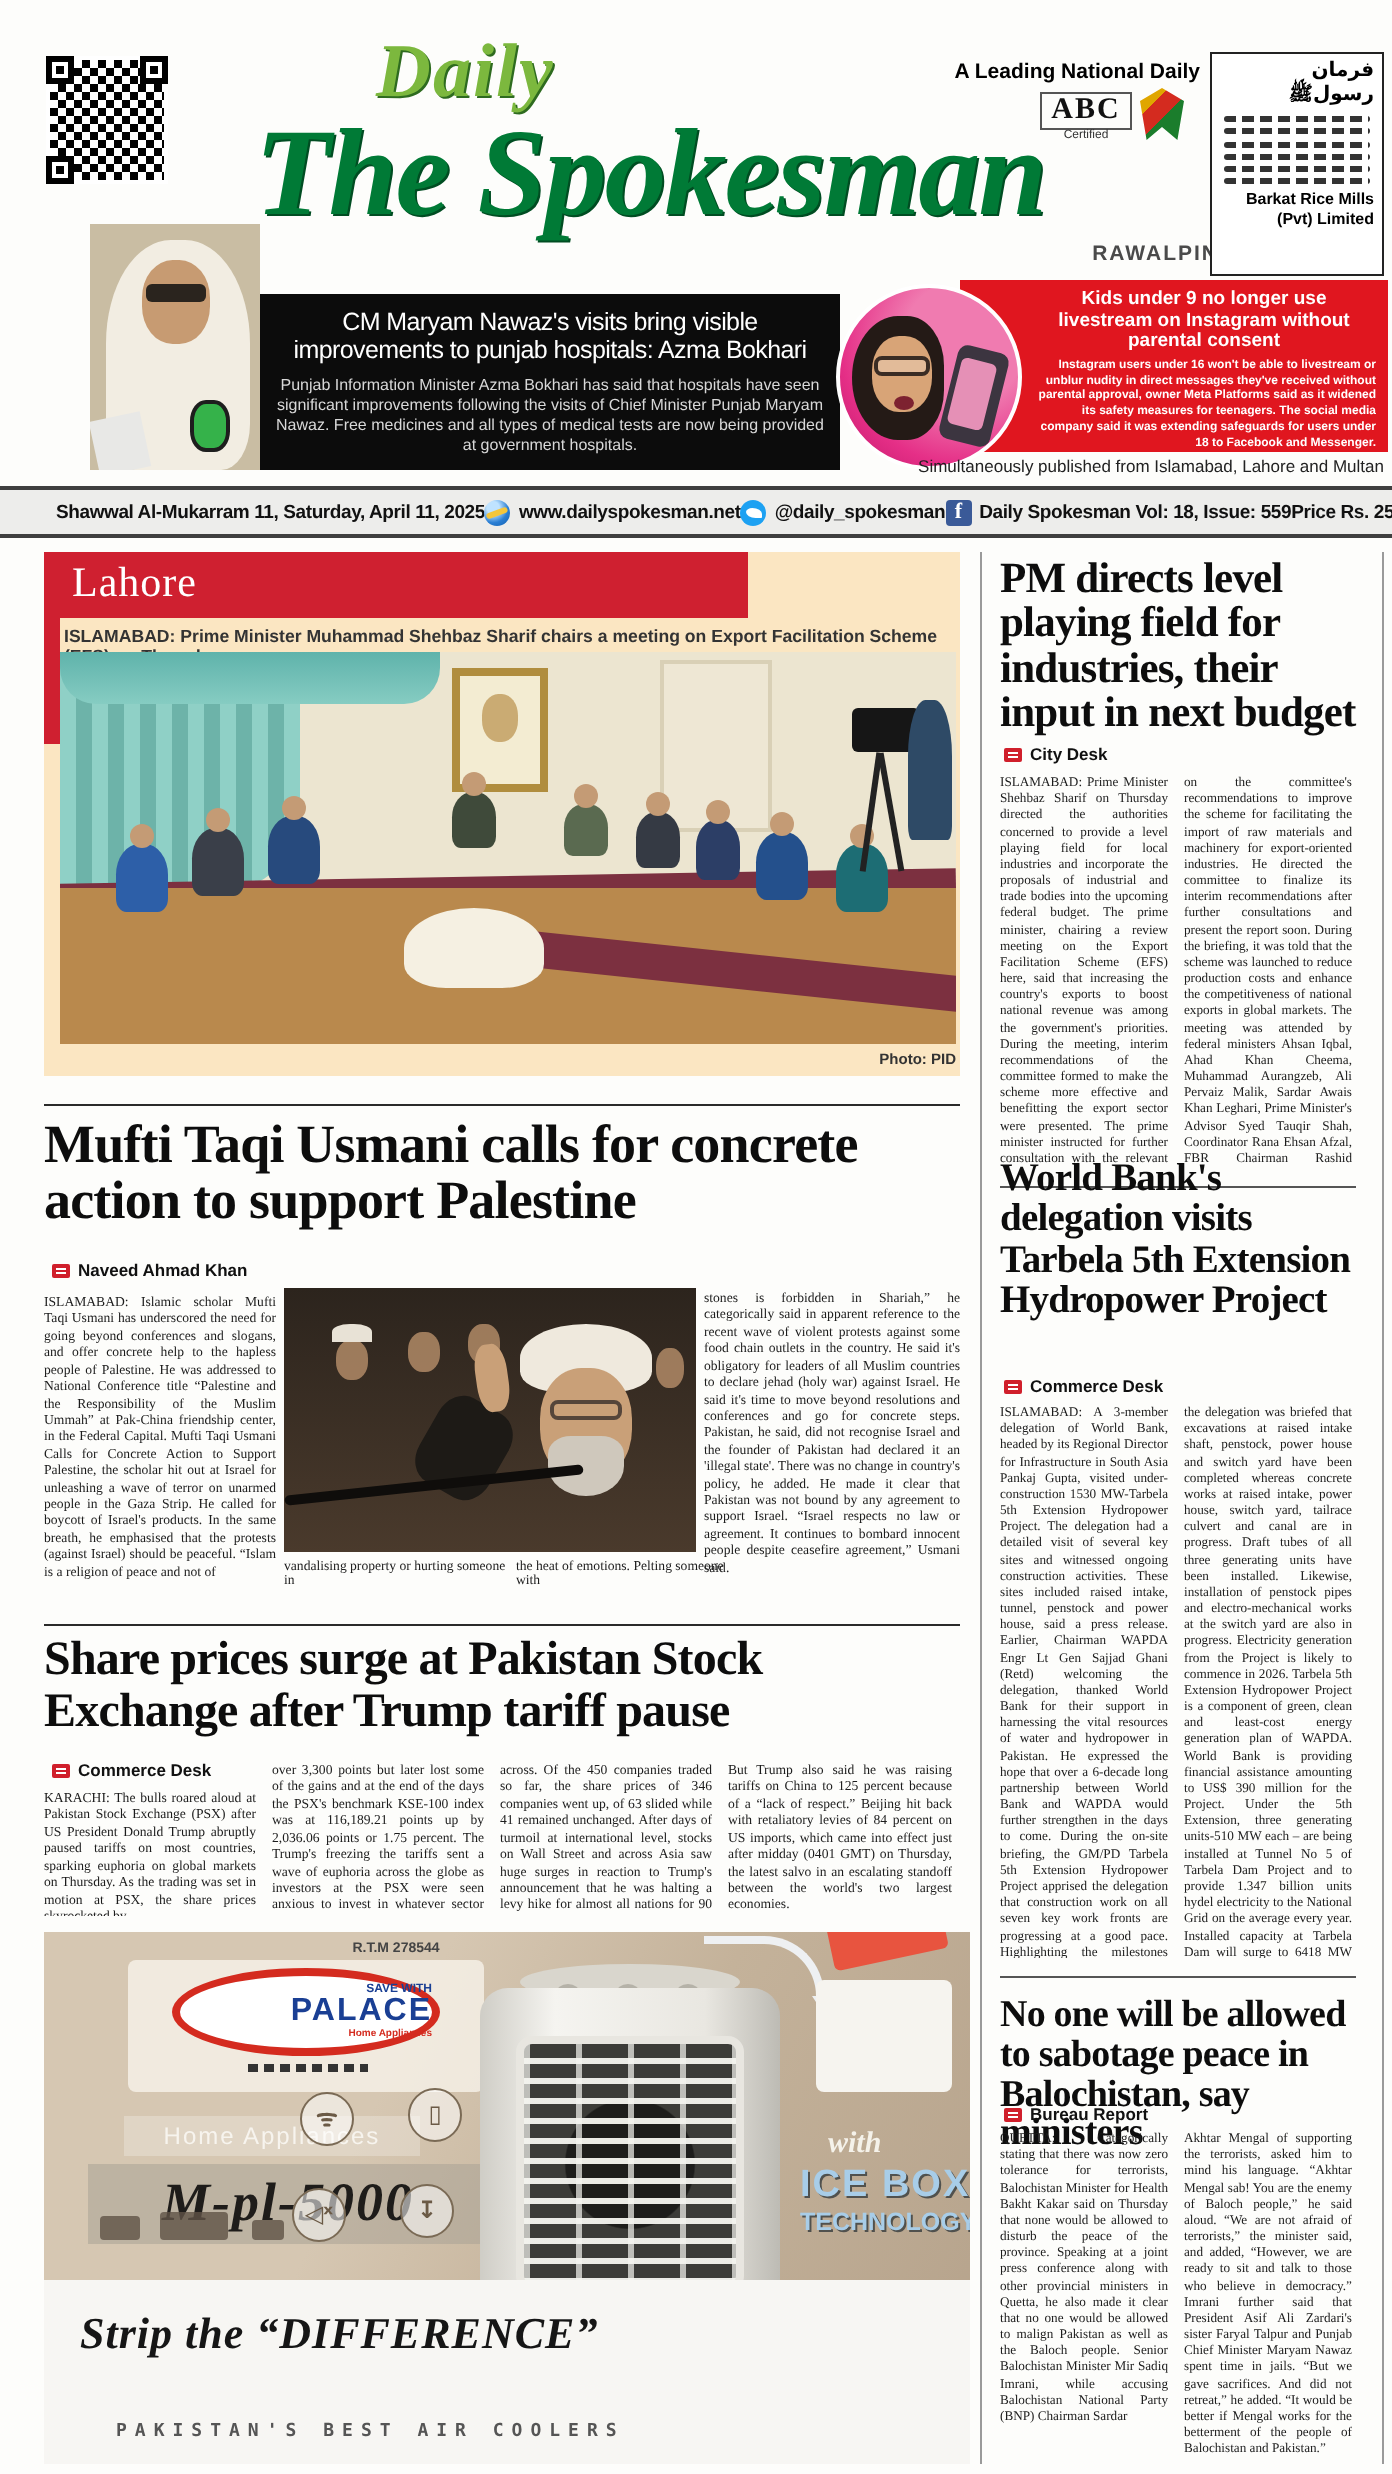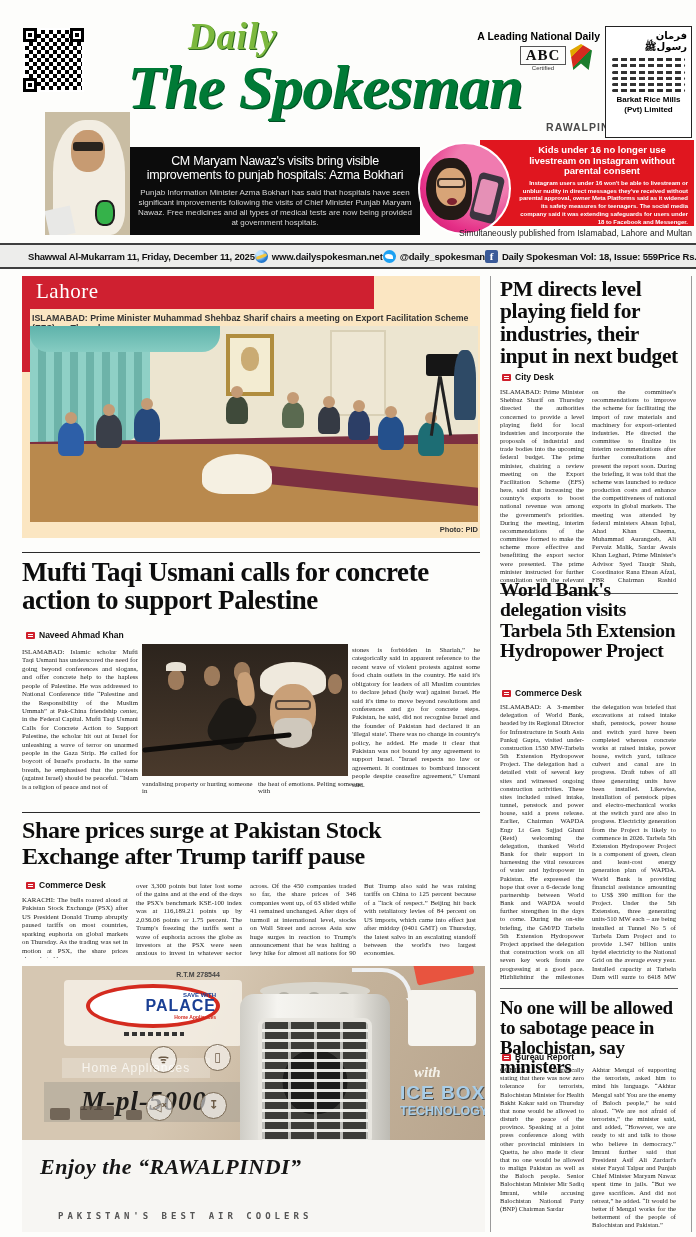--- a/index.html
+++ b/index.html
@@ -44,21 +44,21 @@
   #abc-sub { font-size:6px; color:#333; }
   #abc-ribbon { left:570px; top:44px; width:22px; height:26px;
     background:linear-gradient(135deg,#e0a600 0 30%,#d42b1f 30% 55%,#1b7d2c 55% 100%);
     clip-path:polygon(50% 0,100% 25%,85% 100%,50% 75%,15% 100%,0 25%); }
 
   
   #urdu-box { left:605px; top:26px; width:87px; height:112px; border:1.5px solid #222; background:#fff; padding:3px 4px; }
   #urdu-title { font-size:10px; font-weight:bold; text-align:right; color:#000; font-family:"DejaVu Sans", sans-serif; }
   .uline { height:3px; margin:3.2px 2px; border-radius:2px;
     background:repeating-linear-gradient(90deg,#333 0 6px,transparent 6px 9px); }
-  #urdu-company { font-size:8px; font-weight:bold; text-align:center; color:#000; line-height:1.15; margin-top:2px; }
+  #urdu-company { font-size:8px; font-weight:bold; text-align:right; color:#000; line-height:1.15; margin-top:2px; }
 
   
   #black-banner { left:50px; top:147px; width:370px; height:88px; background:#0c0c0c; color:#fff;
     padding:8px 8px 6px 88px; text-align:center; }
   #black-head { font-family:"Liberation Sans", sans-serif; font-size:12.5px; font-weight:normal; line-height:1.1; letter-spacing:-0.3px; }
   #black-body { font-family:"Liberation Sans", sans-serif; font-size:8px; color:#d8d8d8; line-height:1.25; margin-top:5px; }
   #woman-photo { left:45px; top:112px; width:85px; height:123px; background:#c9bda3; overflow:hidden; }
   .w-scarf { position:absolute; left:8px; top:8px; width:72px; height:115px; background:#f2ede2; border-radius:45% 45% 20% 20%; }
   .w-face { position:absolute; left:26px; top:18px; width:34px; height:42px; background:#c79b72; border-radius:45%; }
   .w-glass { position:absolute; left:28px; top:30px; width:30px; height:9px; background:#2a241e; border-radius:3px; }
@@ -225,36 +225,36 @@
   </div>
   <div class="abs" id="woman-photo">
     <div class="w-scarf"></div>
     <div class="w-face"></div>
     <div class="w-glass"></div>
     <div class="w-paper"></div>
     <div class="w-mic"></div>
   </div>
 
   <div class="abs" id="red-banner">
-    <div id="red-head">Kids under 16 no longer use livestream on Instagram without parental consent</div>
+    <div id="red-head">Kids under 9 no longer use livestream on Instagram without parental consent</div>
     <div id="red-body">Instagram users under 16 won't be able to livestream or unblur nudity in direct messages they've received without parental approval, owner Meta Platforms said as it widened its safety measures for teenagers. The social media company said it was extending safeguards for users under 18 to Facebook and Messenger.</div>
   </div>
   <div class="abs" id="girl-photo">
     <div class="g-hair"></div>
     <div class="g-face"></div>
     <div class="g-glass"></div>
     <div class="g-mouth"></div>
     <div class="g-phone"></div>
     <div class="g-screen"></div>
   </div>
   <div class="abs" id="published-line">Simultaneously published from Islamabad, Lahore and Multan</div>
 
   <div class="abs" id="datebar">
     <div class="db-item">
-      <span>Shawwal Al-Mukarram 11, Friday, December 11, 2025</span>
+      <span>Shawwal Al-Mukarram 11, Saturday, April 11, 2025</span>
     </div>
     <div class="db-item">
       <span class="icon-globe"></span>
       <span>www.dailyspokesman.net</span>
     </div>
     <div class="db-item">
       <span class="icon-tw"></span>
       <span>@daily_spokesman</span>
     </div>
     <div class="db-item">
@@ -374,21 +374,21 @@
     <div id="cooler-grill"></div>
     <div id="cooler-base"></div>
     <div id="ice-arrow"></div>
     <div id="ice-arrowhead"></div>
     <div id="icebox-lid"></div>
     <div id="icebox"></div>
     <div id="ad-with">with</div>
     <div id="ad-icebox1">ICE BOX</div>
     <div id="ad-icebox2">TECHNOLOGY</div>
     <div id="ad-bottom">
-      <div id="ad-slogan">Enjoy the “RAWALPINDI”</div>
+      <div id="ad-slogan">Strip the “DIFFERENCE”</div>
       <div id="ad-tagline">PAKISTAN'S BEST AIR COOLERS</div>
     </div>
   </div>
 
   <div class="vrule" style="left:490px;top:276px;height:956px;"></div>
   <div class="vrule" style="left:691px;top:276px;height:956px;"></div>
 
   <div class="abs r-head" style="top:278px;font-size:21.5px;">PM directs level playing field for industries, their input in next budget</div>
   <div class="abs byline-row" style="left:502px;top:372px;">
     <span class="byline-icon"></span>

